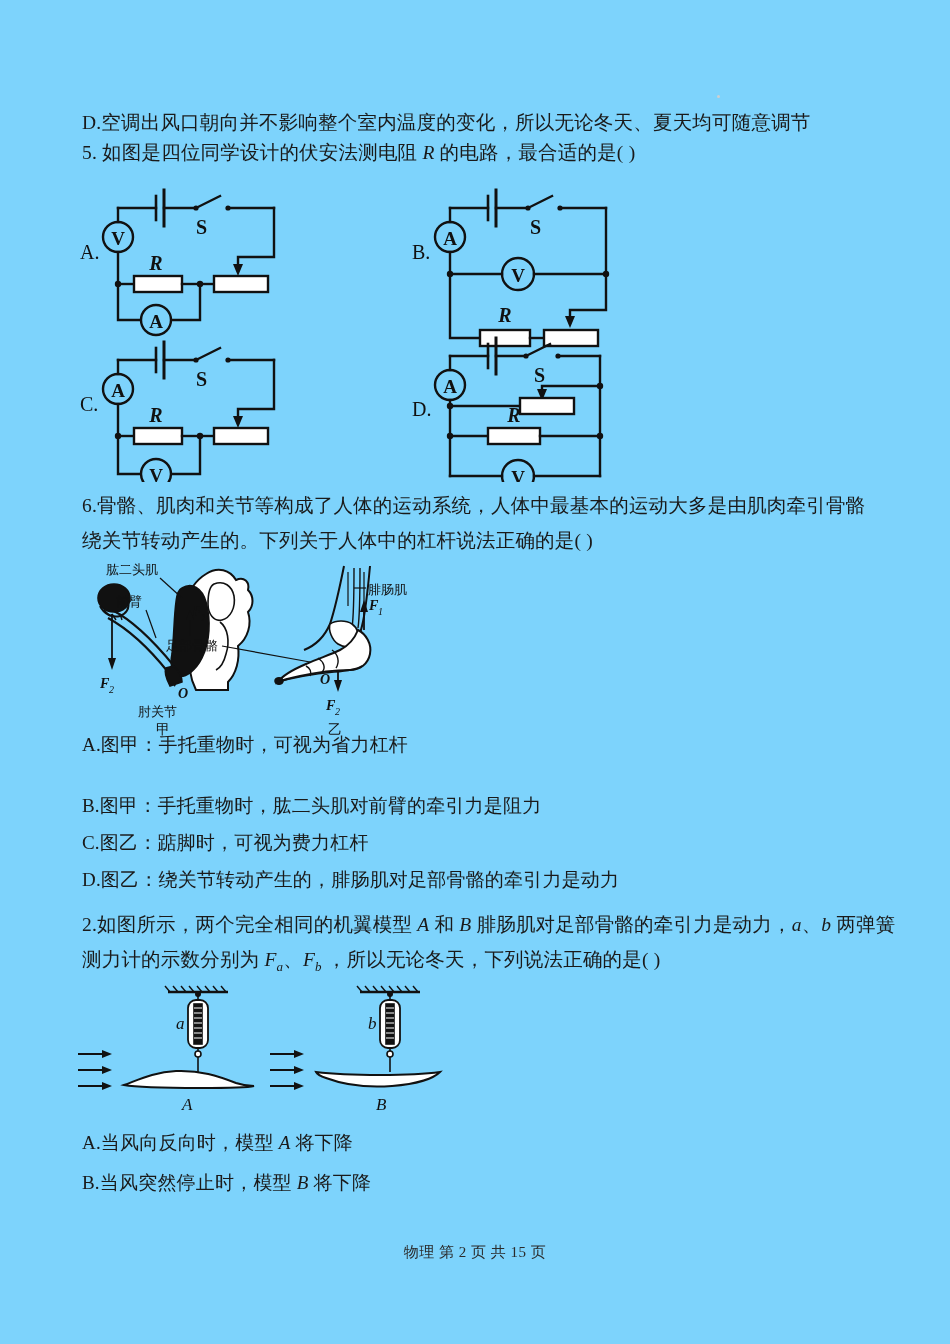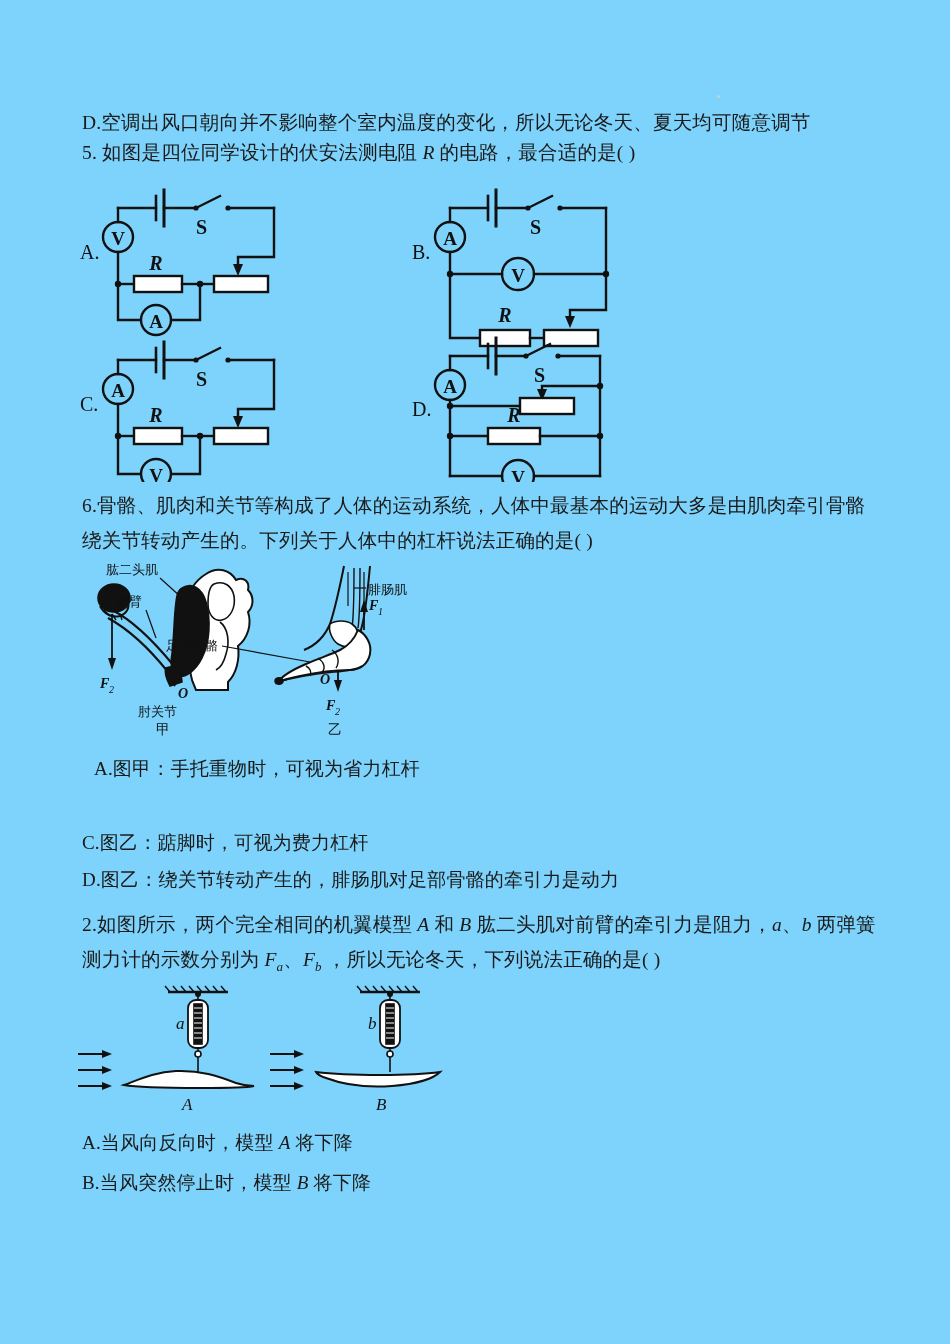--- a/index.html
+++ b/index.html
@@ -301,26 +301,27 @@
         <text x="78" y="152" font-family="Liberation Serif, serif" font-size="14" font-style="italic" font-weight="bold" fill="#111" stroke="none">F</text>
         <text x="87" y="157" font-family="Liberation Serif, serif" font-size="10" font-style="italic" fill="#111" stroke="none">2</text>
 
         <text x="72" y="126" font-family="Liberation Serif, serif" font-size="14" font-style="italic" font-weight="bold" fill="#111" stroke="none">O</text>
         <text x="80" y="176" font-family="DejaVu Sans, sans-serif" font-size="14" fill="#111" stroke="none">乙</text>
       </g>
 
     </svg>
   </div>
 
-  <div class="line opt" style="left:82px; top:756px;margin-left:12px;">A.图甲：手托重物时，可视为省力杠杆</div>
+  <div class="line opt" style="left:82px; top:732px;">A.图甲：手托重物时，可视为省力杠杆</div>
+  <div class="line opt" style="left:82px; top:793px;">B.图甲：手托重物时，肱二头肌对前臂的牵引力是阻力</div>
   <div class="line opt" style="left:82px; top:830px;">C.图乙：踮脚时，可视为费力杠杆</div>
   <div class="line opt" style="left:82px; top:867px;">D.图乙：绕关节转动产生的，腓肠肌对足部骨骼的牵引力是动力</div>
 
   <div class="line" style="left:82px; top:912px;">
-    <span>2.如图所示，两个完全相同的机翼模型 </span><span class="ital">A</span><span> 和 </span><span class="ital">B</span><span> 肱二头肌对前臂的牵引力是阻力，</span><span class="ital">a</span><span>、</span><span class="ital">b</span><span> 两弹簧</span>
+    <span>2.如图所示，两个完全相同的机翼模型 </span><span class="ital">A</span><span> 和 </span><span class="ital">B</span><span> 腓肠肌对足部骨骼的牵引力是动力，</span><span class="ital">a</span><span>、</span><span class="ital">b</span><span> 两弹簧</span>
   </div>
   <div class="line" style="left:82px; top:947px;">
     <span>测力计的示数分别为 </span><span class="ital">F</span><span class="sub">a</span><span>、</span><span class="ital">F</span><span class="sub">b</span><span> ，所以无论冬天，下列说法正确的是(  )</span>
   </div>
 
   <div class="fig" style="left:76px; top:984px;">
     <svg width="420" height="132" viewBox="0 0 420 132" fill="none" stroke="#111" stroke-width="1.6">
 
       <g>
 
@@ -416,14 +417,15 @@
     </svg>
   </div>
 
   <div class="line opt" style="left:82px; top:1130px;">
     <span>A.当风向反向时，模型 </span><span class="ital">A</span><span> 将下降</span>
   </div>
   <div class="line opt" style="left:82px; top:1170px;">
     <span>B.当风突然停止时，模型 </span><span class="ital">B</span><span> 将下降</span>
   </div>
 
+  <div class="footer">物理 第 2 页 共 15 页</div>
 
 </div>
 
 </body></html>

